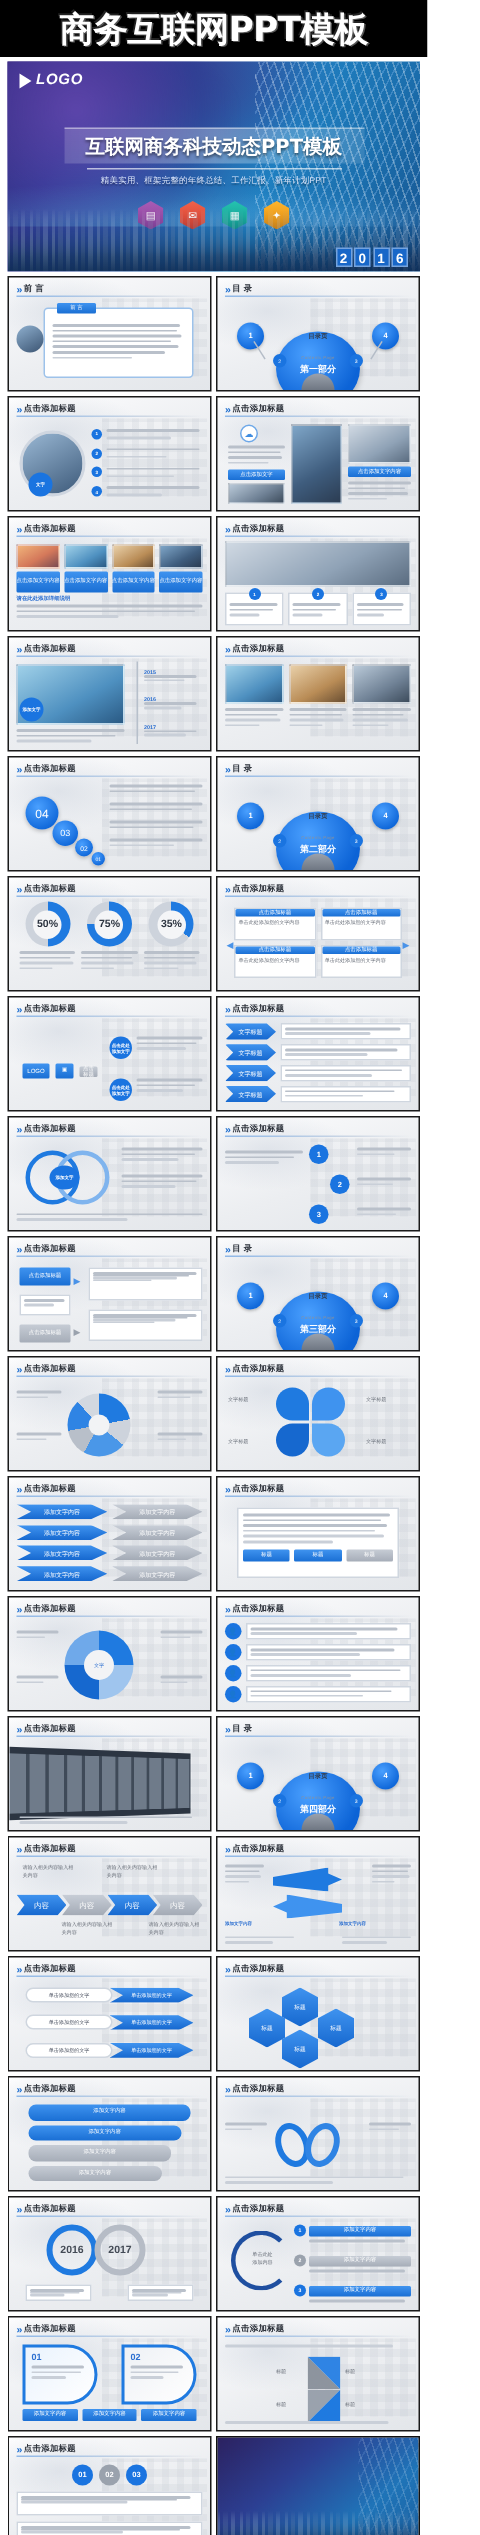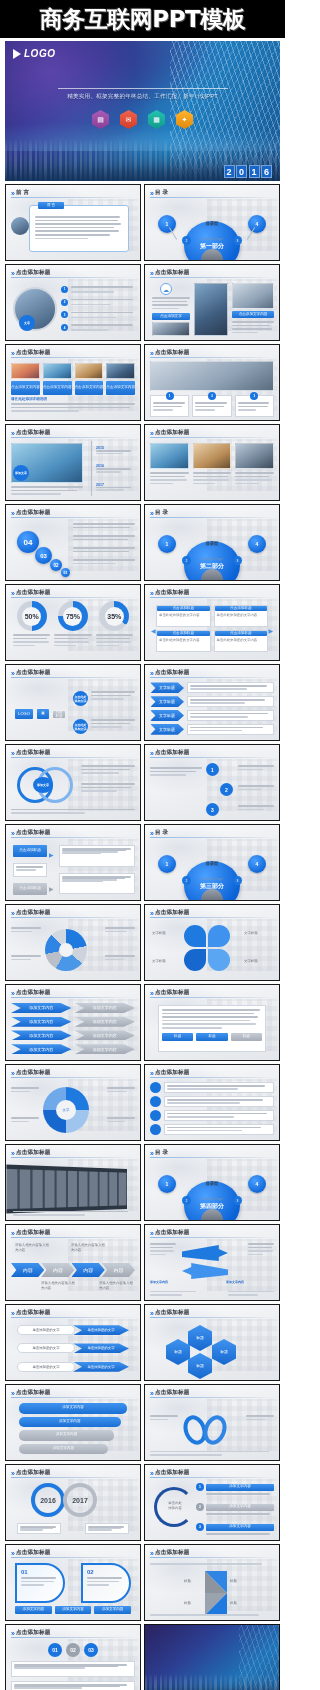--- a/index.html
+++ b/index.html
@@ -243,21 +243,21 @@
     position: absolute; left: 50%; bottom: -4px; transform: translateX(-50%);
     width: 22px; height: 11px; border-radius: 22px 22px 0 0;
     background: linear-gradient(180deg, #9aa1ac, #6f7783);
   }
   .toc-link {
     position: absolute; height: 1px; background: #b4bcc7;
   }
 
   
   .bignum {
-    color: #fff; font-weight: bold; border-radius: 50%;
+    color: #fff; font-weight: normal; border-radius: 50%;
     background: radial-gradient(circle at 38% 32%, #4aa0ff, #0e66d8 78%);
     display: flex; align-items: center; justify-content: center;
     box-shadow: 0 1px 3px rgba(0,0,0,.25);
   }
 
   
   .donut { position: relative; width: 30px; height: 30px; border-radius: 50%; }
   .donut::after {
     content: ""; position: absolute; inset: 5.5px; border-radius: 50%;
     background: #f4f5f7;
@@ -296,20 +296,23 @@
   <div class="cover-globe"></div>
   <div class="cover-mesh"></div>
   <div class="cover-wave"></div>
 
   <div class="cover-logo">
     <span class="logo-tri"></span>
     <span>LOGO</span>
   </div>
 
   <div class="cover-center">
+    <div class="cover-band">
+      <div class="cover-title">互联网商务科技动态PPT模板</div>
+    </div>
     <div class="cover-rule"></div>
     <div class="cover-sub">精美实用、框架完整的年终总结、工作汇报、新年计划PPT</div>
     <div class="cover-icons">
       <div class="hexi" style="background:linear-gradient(180deg,#a85cb5,#8b3f99)">▤</div>
       <div class="hexi" style="background:linear-gradient(180deg,#f0624c,#d43d2a)">✉</div>
       <div class="hexi" style="background:linear-gradient(180deg,#25c2b0,#119a8c)">▦</div>
       <div class="hexi" style="background:linear-gradient(180deg,#ffb52e,#e0890c)">✦</div>
     </div>
   </div>
 

